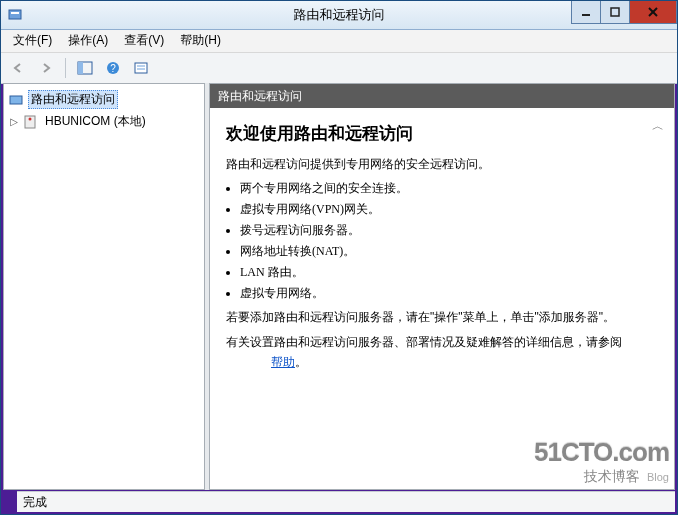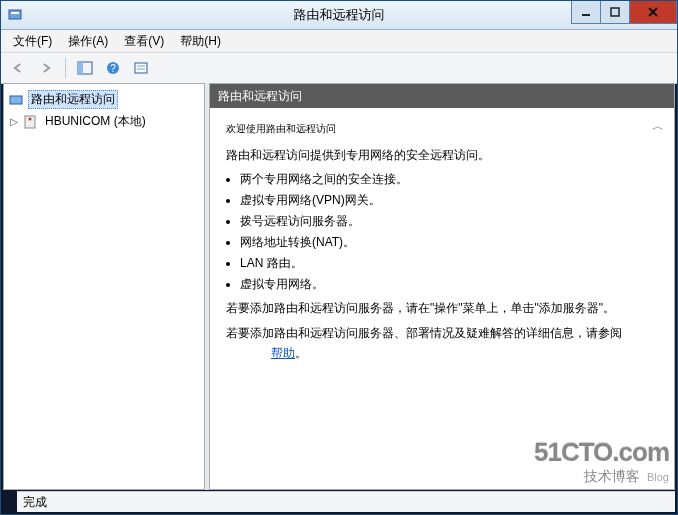--- a/index.html
+++ b/index.html
@@ -1,26 +1,26 @@
 <!DOCTYPE html>
 <html><head>
 <meta charset="utf-8">
 <style>
   html,body{margin:0;padding:0;font-family:"Microsoft YaHei","SimSun",Arial,sans-serif;font-size:12px;background:#eef2f6;color:#000;}
-  .screen{width:678px;height:515px;position:relative;border:1px solid #1a4d80;box-sizing:border-box;background:#0f172a;}
+  .screen{width:678px;height:515px;position:relative;border:1px solid #1a4d80;box-sizing:border-box;background:#4c1d95;}
   
   .titlebar{height:28px;background:linear-gradient(#eef5fb,#d7e6f3);border-bottom:1px solid #8faed0;display:flex;align-items:center;position:relative;}
   .titlebar .ticon{width:16px;height:16px;margin:0 6px;display:flex;align-items:center;justify-content:center;}
   .titlebar .title{position:absolute;left:0;right:0;text-align:center;font-size:13px;pointer-events:none;}
   .winbtns{position:absolute;right:0;top:0;display:flex;height:22px;}
   .winbtn{width:28px;height:22px;border:1px solid #5a7ea8;border-top:none;background:#d2e1f0;display:flex;align-items:center;justify-content:center;margin-left:-1px;}
   .winbtn.close{background:#c0392b;width:46px;}
   .winbtn svg{display:block;}
   
-  .menubar{height:22px;background:#f3f3f3;display:flex;align-items:center;padding:0 4px;border-bottom:1px solid #d8d8d8;}
+  .menubar{height:22px;background:#f3f3f3;display:flex;align-items:flex-start;padding:0 4px;border-bottom:1px solid #d8d8d8;}
   .menuitem{padding:2px 8px;cursor:default;}
   
   .toolbar{height:30px;background:#f2f4f6;border-bottom:1px solid #c2cbd4;display:flex;align-items:center;padding:0 4px;gap:2px;}
   .tbtn{width:24px;height:22px;border:1px solid transparent;display:flex;align-items:center;justify-content:center;border-radius:2px;}
   .tbtn.disabled{opacity:.45;}
   .sep{width:1px;height:20px;background:#c0c7ce;margin:0 4px;}
   
   .body{position:absolute;top:82px;bottom:24px;left:2px;right:2px;display:flex;}
   .treepane{width:200px;border:1px solid #a6adb4;background:#fff;overflow:auto;}
   .splitter{width:4px;background:#e6e9ec;cursor:col-resize;}
@@ -29,24 +29,24 @@
   .tree{padding:4px 2px;}
   .tnode{display:flex;align-items:center;padding:2px 2px;white-space:nowrap;}
   .tnode.sel .tlabel{background:#cfe4fb;border:1px dotted #4a8bdc;padding:0 2px;}
   .tlabel{padding:0 3px;}
   .ticon-s{width:16px;height:16px;margin-right:4px;display:flex;align-items:center;justify-content:center;}
   .expander{width:12px;text-align:center;color:#555;margin-right:2px;font-size:10px;}
   .indent{display:inline-block;width:16px;}
   
   .chead{height:24px;background:#5b5b5b;color:#fff;display:flex;align-items:center;padding:0 8px;font-size:12px;}
   .cbody{flex:1;overflow:auto;padding:14px 16px;position:relative;}
-  .cbody h2{font-size:10px;margin:0 0 10px 0;font-weight:400;}
+  .cbody h2{font-size:17px;margin:0 0 10px 0;font-weight:700;}
   .cbody p{margin:6px 0;font-size:12px;line-height:1.6;}
   .cbody li{margin:4px 0;}
-  .cbody ul{padding-left:14px;margin:4px 0;}
+  .cbody ul{padding-left:14px;margin:4px 0;font-family:Liberation Serif, serif;}
   .collapse{position:absolute;right:10px;top:10px;color:#666;font-size:12px;}
   a.help{color:#1156c9;text-decoration:underline;padding-left:45px;}
   
   .status{position:absolute;bottom:2px;left:16px;right:2px;height:20px;background:#f4f5f6;border-top:1px solid #c6ccd2;display:flex;align-items:center;padding:0 6px;font-size:12px;}
   
   .wm{position:absolute;right:8px;bottom:28px;text-align:right;color:#777;font-family:Arial,sans-serif;pointer-events:none;}
   .wm .a{font-size:26px;font-weight:700;color:#888;letter-spacing:-1px;text-shadow:0 1px 1px rgba(255,255,255,.7),0 -1px 1px rgba(0,0,0,.2);margin-left:44px;}
   .wm .b{font-size:14px;color:#888;font-family:Liberation Mono, monospace;}
   .wm .c{font-size:11px;color:#aaa;margin-left:4px;}
 </style>
@@ -158,21 +158,21 @@
         <ul>
           <li>两个专用网络之间的安全连接。</li>
           <li>虚拟专用网络(VPN)网关。</li>
           <li>拨号远程访问服务器。</li>
           <li>网络地址转换(NAT)。</li>
           <li>LAN 路由。</li>
           <li>虚拟专用网络。</li>
         </ul>
         <p>若要添加路由和远程访问服务器，请在"操作"菜单上，单击"添加服务器"。</p>
         <p>
-          <span>若要添加路由和远程访问服务器、部署情况及疑难解答的详细信息，请参阅</span><a href="#" class="help">帮助</a><span>。</span>
+          <span>有关设置路由和远程访问服务器、部署情况及疑难解答的详细信息，请参阅</span><a href="#" class="help">帮助</a><span>。</span>
         </p>
       </div>
     </div>
   </div>
 
   <div class="status">
     <span>完成</span>
   </div>
 
   <div class="wm">

